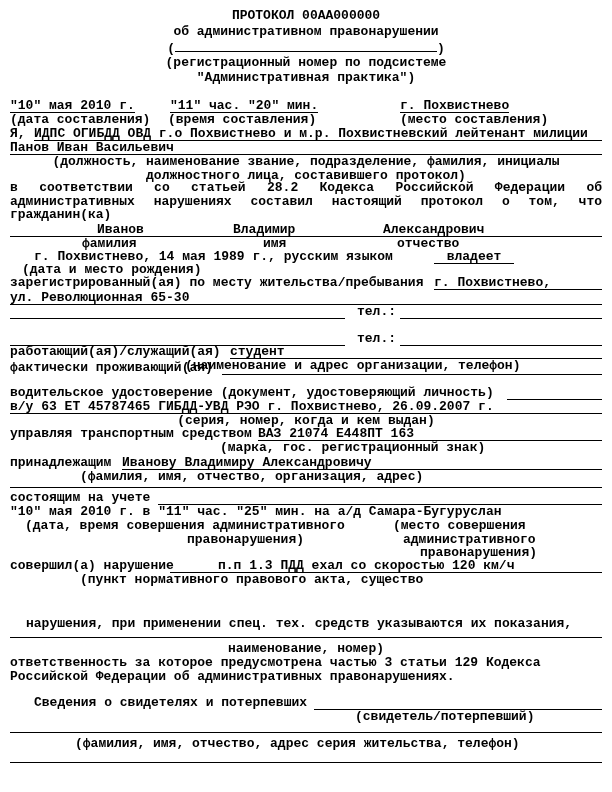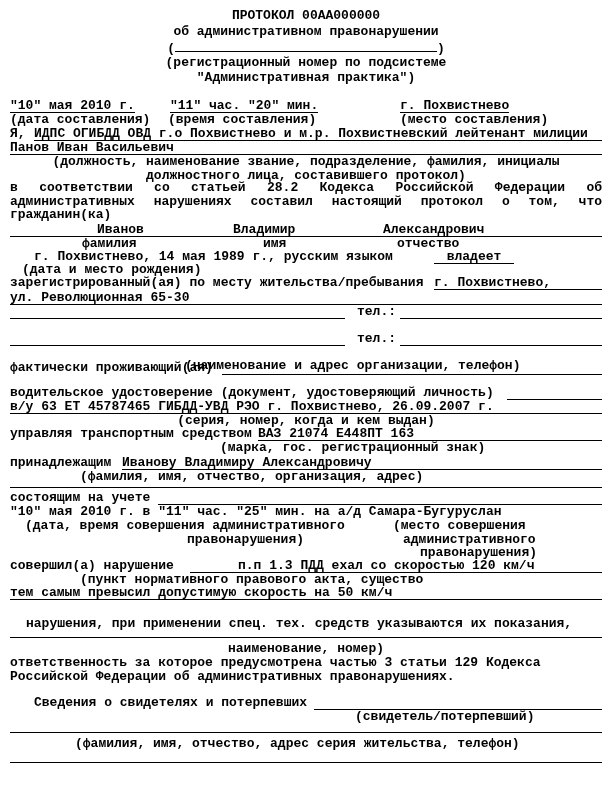--- a/index.html
+++ b/index.html
@@ -43,37 +43,37 @@
     <div class="line" style="top: 208px;"><span class="seg">гражданин(ка)</span></div>
     <div class="line" style="top: 223px;"><span class="seg u abs" style="left: 0px; right: 0px;"></span><span class="seg abs" style="left: 87px;">Иванов</span><span class="seg abs" style="left: 223px;">Владимир</span><span class="seg abs" style="left: 373px;">Александрович</span></div>
     <div class="line" style="top: 237px;"><span class="seg abs" style="left: 72px;">фамилия</span><span class="seg abs" style="left: 253px;">имя</span><span class="seg abs" style="left: 387px;">отчество</span></div>
     <div class="line" style="top: 250px; margin-left: 24px;"><span class="seg abs" style="left: 0px;">г. Похвистнево, 14 мая 1989 г., русским языком</span><span class="seg u abs" style="left: 400px; width: 80px; text-align: center;">владеет</span></div>
     <div class="line" style="top: 263px;"><span class="seg abs" style="left: 12px;">(дата и место рождения)</span></div>
     <div class="line" style="top: 276px;"><span class="seg abs" style="left: 0px;">зарегистрированный(ая) по месту жительства/пребывания</span><span class="seg u abs" style="left: 424px; right: 0px;">г. Похвистнево,</span></div>
     <div class="line" style="top: 291px;"><span class="seg u abs" style="left: 0px; right: 0px;">ул. Революционная 65-30</span></div>
     <div class="line" style="top: 305px;"><span class="seg u abs" style="left: 0px; width: 335px;"></span><span class="seg abs" style="left: 347px;">тел.:</span><span class="seg u abs" style="left: 390px; right: 0px;"></span></div>
     <div class="line" style="top: 318px; margin-top: 43px;"><span class="seg abs" style="left: 0px;">фактически проживающий(ая)</span><span class="seg u abs" style="left: 212px; right: 0px;"></span></div>
     <div class="line" style="top: 332px;"><span class="seg u abs" style="left: 0px; width: 335px;"></span><span class="seg abs" style="left: 347px;">тел.:</span><span class="seg u abs" style="left: 390px; right: 0px;"></span></div>
+    <div class="line" style="top: 345px;"><span class="seg abs" style="left: 0px;">работающий(ая)/служащий(ая)</span><span class="seg u abs" style="left: 220px; right: 0px;">студент</span></div>
     <div class="line" style="top: 359px;"><span class="seg abs" style="left: 175px;">(наименование и адрес организации, телефон)</span></div>
     <div class="line" style="top: 386px;"><span class="seg abs" style="left: 0px;">водительское удостоверение (документ, удостоверяющий личность)</span><span class="seg u abs" style="left: 497px; right: 0px;"></span></div>
     <div class="line" style="top: 400px; padding-left: 44px;"><span class="seg u abs" style="left: 0px; right: 0px;">в/у 63 ЕТ 45787465 ГИБДД-УВД РЭО г. Похвистнево, 26.09.2007 г.</span></div>
     <div class="line center" style="top: 414px;"><span class="seg">(серия, номер, когда и кем выдан)</span></div>
     <div class="line" style="top: 427px;"><span class="seg abs" style="left: 0px;">управляя транспортным средством</span><span class="seg u abs" style="left: 248px; right: 0px;">ВАЗ 21074 Е448ПТ 163</span></div>
     <div class="line" style="top: 441px;"><span class="seg abs" style="left: 210px;">(марка, гос. регистрационный знак)</span></div>
     <div class="line" style="top: 456px;"><span class="seg abs" style="left: 0px;">принадлежащим</span><span class="seg u abs" style="left: 112px; right: 0px;">Иванову Владимиру Александровичу</span></div>
     <div class="line" style="top: 470px;"><span class="seg abs" style="left: 70px;">(фамилия, имя, отчество, организация, адрес)</span></div>
     <div class="line" style="top: 474px;"><span class="seg u abs" style="left: 0px; right: 0px;"></span></div>
     <div class="line" style="top: 491px;"><span class="seg abs" style="left: 0px;">состоящим на учете</span><span class="seg u abs" style="left: 148px; right: 0px;"></span></div>
     <div class="line" style="top: 505px;"><span class="seg abs" style="left: 0px;">"10" мая 2010 г. в "11" час. "25" мин. на а/д Самара-Бугуруслан</span></div>
     <div class="line" style="top: 519px;"><span class="seg abs" style="left: 15px;">(дата, время совершения административного</span><span class="seg abs" style="left: 383px;">(место совершения</span></div>
     <div class="line" style="top: 533px;"><span class="seg abs" style="left: 177px;">правонарушения)</span><span class="seg abs" style="left: 393px;">административного</span></div>
     <div class="line" style="top: 546px;"><span class="seg abs" style="left: 410px;">правонарушения)</span></div>
-    <div class="line" style="top: 559px;"><span class="seg abs" style="left: 0px;">совершил(а) нарушение</span><span class="seg u abs" style="left: 180px; right: 0px; padding-left: 48px;">п.п 1.3 ПДД ехал со скоростью 120 км/ч</span></div>
+    <div class="line" style="top: 559px;"><span class="seg abs" style="left: 0px;">совершил(а) нарушение</span><span class="seg u abs" style="left: 160px; right: 0px; padding-left: 48px;">п.п 1.3 ПДД ехал со скоростью 120 км/ч</span></div>
     <div class="line" style="top: 573px;"><span class="seg abs" style="left: 70px;">(пункт нормативного правового акта, существо</span></div>
-    <div class="line" style="top: 586px;"><span class="seg u abs" style="left: 0px; right: 0px;">тем самым превысил допустимую скорость на 50 км/ч</span></div>
     <div class="line" style="top: 617px;"><span class="seg abs" style="left: 16px;">нарушения, при применении спец. тех. средств указываются их показания,</span></div>
     <div class="line" style="top: 624px;"><span class="seg u abs" style="left: 0px; right: 0px;"></span></div>
     <div class="line center" style="top: 642px;"><span class="seg">наименование, номер)</span></div>
     <div class="line" style="top: 656px;"><span class="seg abs" style="left: 0px;">ответственность за которое предусмотрена частью 3 статьи 129 Кодекса</span></div>
     <div class="line" style="top: 670px;"><span class="seg abs" style="left: 0px;">Российской Федерации об административных правонарушениях.</span></div>
     <div class="line" style="top: 696px;"><span class="seg abs" style="left: 24px;">Сведения о свидетелях и потерпевших</span><span class="seg u abs" style="left: 304px; right: 0px;"></span></div>
     <div class="line" style="top: 710px;"><span class="seg abs" style="left: 345px;">(свидетель/потерпевший)</span></div>
     <div class="line" style="top: 719px;"><span class="seg u abs" style="left: 0px; right: 0px;"></span></div>
     <div class="line" style="top: 737px;"><span class="seg abs" style="left: 65px;">(фамилия, имя, отчество, адрес серия жительства, телефон)</span></div>
     <div class="line" style="top: 749px;"><span class="seg u abs" style="left: 0px; right: 0px;"></span></div>

